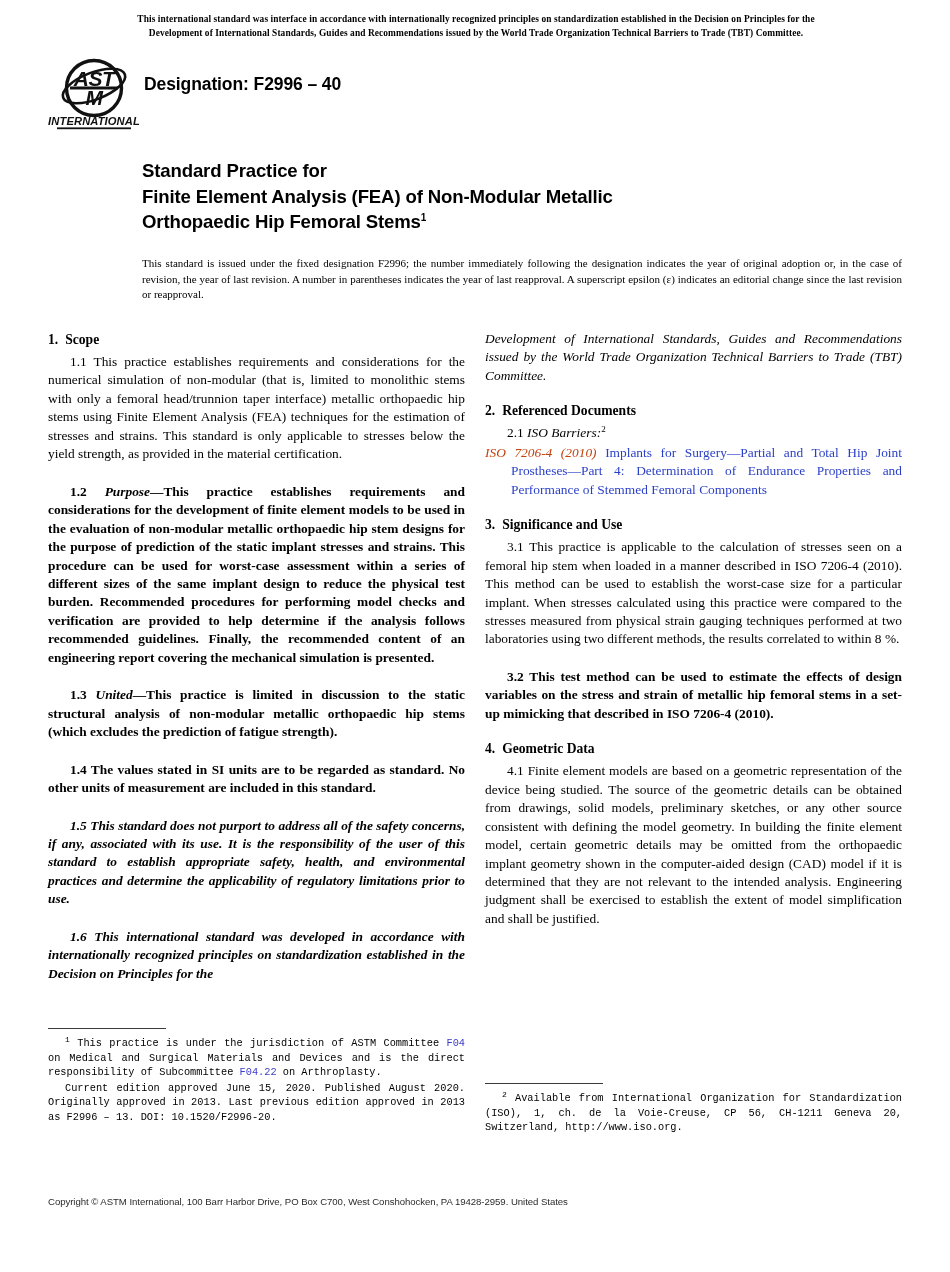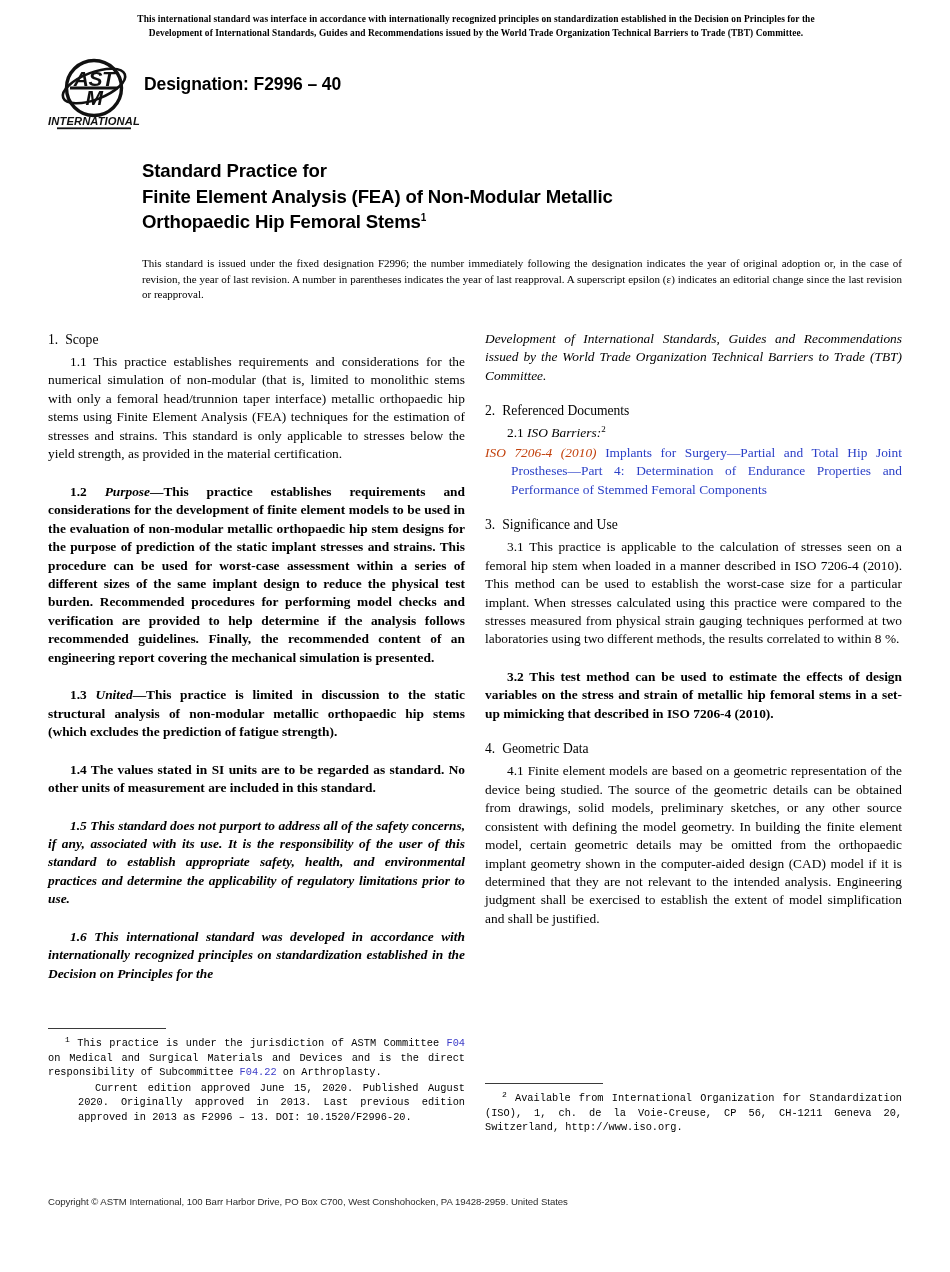--- a/index.html
+++ b/index.html
@@ -101,21 +101,21 @@
     font-size: 13.4px;
     line-height: 18.45px;
     text-align: justify;
     text-justify: inter-word;
   }
   .col-left  { left: 48px; }
   .col-right { left: 485px; }
 
   h2.sec {
     font-size: 13.6px;
-    font-weight: normal;
+    font-weight: bold;
     margin: 0 0 3px 0;
     line-height: 20px;
     text-align: left;
   }
   h2.sec .num { margin-right: 7px; }
 
   p.para {
     margin: 0 0 0 0;
     text-indent: 22px;
     text-align: justify;
@@ -167,21 +167,21 @@
     border-top: 1px solid #3a3a3a;
     margin: 0 0 7px 0;
   }
   .footnote-wrap p {
     margin: 0;
     text-indent: 17px;
     hyphens: auto;
     font-family: Liberation Mono, monospace;
     -webkit-hyphens: auto;
   }
-  .footnote-wrap p + p { margin-top: 1px; margin-left: 30px; }
+  .footnote-wrap p + p { margin-top: 1px; }
   .footnote-wrap sup {
     font-size: 8px;
     vertical-align: super;
     line-height: 0;
   }
 
   
   .copyright {
     position: absolute;
     left: 48px;

